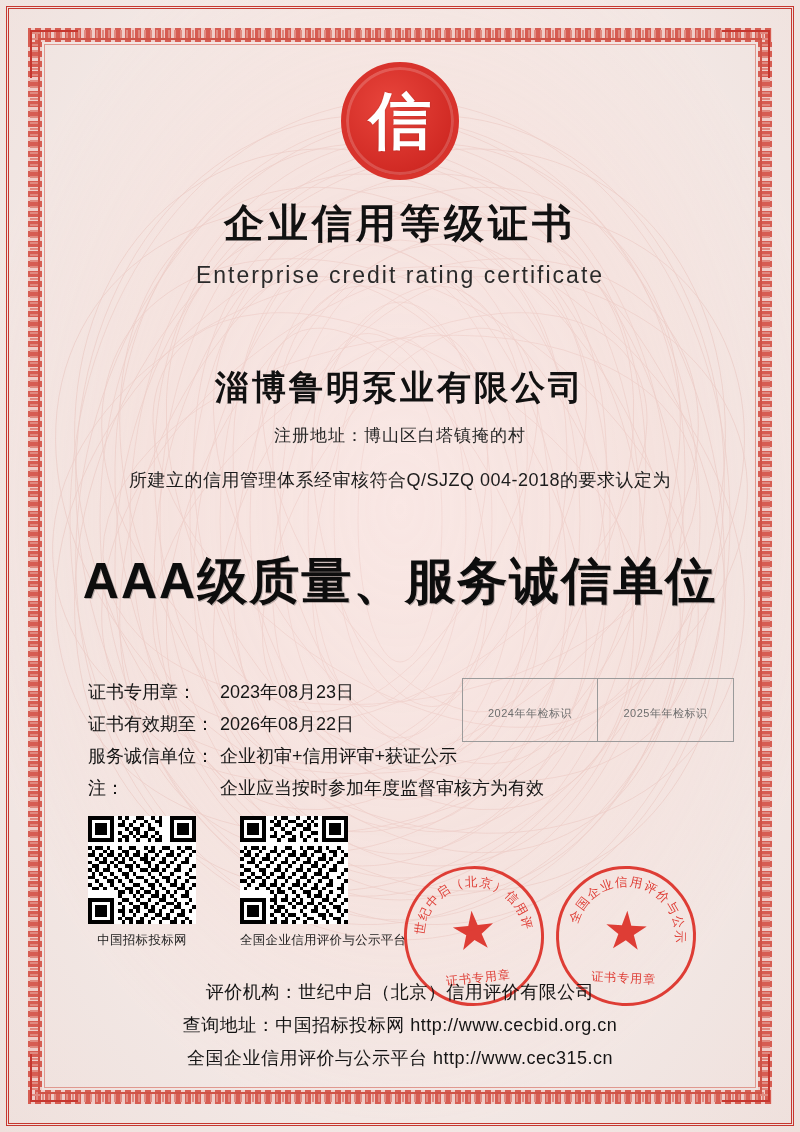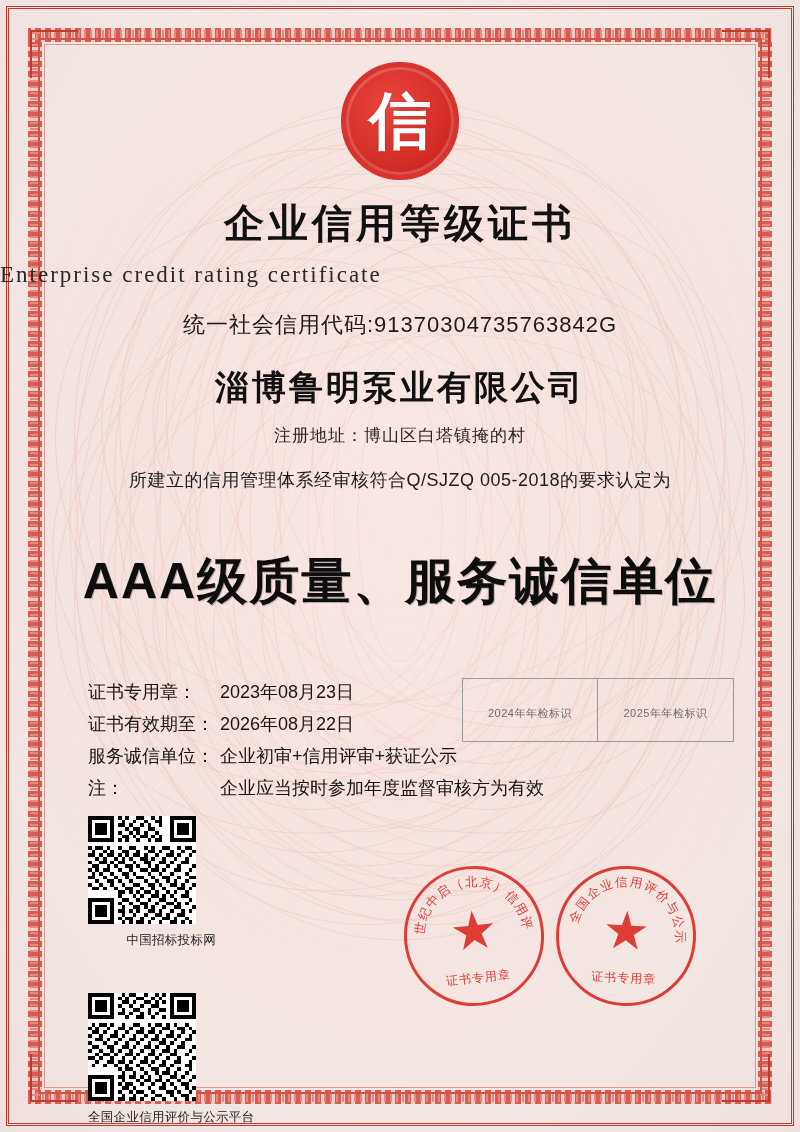--- a/index.html
+++ b/index.html
@@ -94,22 +94,22 @@
 
   .title-cn{
     position:absolute;left:0;right:0;top:196px;
     text-align:center;
     font-family:"Liberation Sans", sans-serif;
     font-size:40px;font-weight:bold;color:#111;
     letter-spacing:4px;
   }
   .title-en{
     position:absolute;left:0;right:0;top:262px;
-    text-align:left;
-    font-family:Liberation Serif, serif;
+    text-align:center;
+    font-family:Liberation Sans, sans-serif;
     font-size:23px;color:#2a2a2a;letter-spacing:2px;
   }
   .credit-code{
     position:absolute;left:0;right:0;top:310px;
     text-align:center;
     font-family:"Liberation Sans", sans-serif;
     font-size:22px;color:#1b1b1b;letter-spacing:1px;
   }
   .company{
     position:absolute;left:0;right:0;top:365px;
@@ -155,21 +155,21 @@
     width:136px;height:64px;
     border:1px solid #9a9a9a;
     display:flex;align-items:flex-end;justify-content:center;
     padding-bottom:20px;box-sizing:border-box;
     font-family:"Liberation Sans", sans-serif;
     font-size:11px;color:#6d6d6d;letter-spacing:.5px;
   }
   .annual .box + .box{border-left:none;}
 
   
-  .qr-wrap{position:absolute;top:816px;left:88px;display:flex;gap:44px;flex-direction:column;}
+  .qr-wrap{position:absolute;top:816px;left:88px;display:flex;gap:44px;}
   .qr-item{text-align:center;}
   .qr{
     width:108px;height:108px;
     background:#fff;
     display:block;
   }
   .qr-cap{
     margin-top:8px;
     font-family:"Liberation Sans", sans-serif;
     font-size:12.5px;color:#1c1c1c;letter-spacing:.3px;
@@ -296,24 +296,23 @@
 
   <div class="content">
 
     <div class="seal-top">
       <div class="ring"></div>
       <div class="glyph">信</div>
     </div>
 
     <div class="title-cn">企业信用等级证书</div>
     <div class="title-en">Enterprise credit rating certificate</div>
-    <div class="credit-code">统一社会信用代码:91370304735763842G</div>
     <div class="company">淄博鲁明泵业有限公司</div>
     <div class="address">注册地址：博山区白塔镇掩的村</div>
-    <div class="standard">所建立的信用管理体系经审核符合Q/SJZQ 005-2018的要求认定为</div>
+    <div class="standard">所建立的信用管理体系经审核符合Q/SJZQ 004-2018的要求认定为</div>
     <div class="grade">AAA级质量、服务诚信单位</div>
 
     <div class="info">
       <div class="row">
         <span class="lbl">证书专用章：</span><span>2023年08月23日</span>
       </div>
       <div class="row">
         <span class="lbl">证书有效期至：</span><span>2026年08月22日</span>
       </div>
       <div class="row">
@@ -811,15 +810,20 @@
             <path id="arc2" d="M 17,67 A 50,50 0 1 1 117,67" fill="none"></path>
           </defs>
         <text font-family="Liberation Sans, sans-serif" font-size="12.5" fill="#dd2f27" letter-spacing="1.4">
           <textPath href="#arc2" startOffset="6%">全国企业信用评价与公示平台</textPath>
         </text>
       </svg>
       <div class="star">★</div>
       <div class="bottom-text">证书专用章</div>
     </div>
 
+    <div class="footer">
+      <div class="ln">评价机构：世纪中启（北京）信用评价有限公司</div>
+      <div class="ln">查询地址：中国招标投标网 http://www.cecbid.org.cn</div>
+      <div class="ln">全国企业信用评价与公示平台 http://www.cec315.cn</div>
+    </div>
 
   </div>
 </div>
 
 </body></html>

